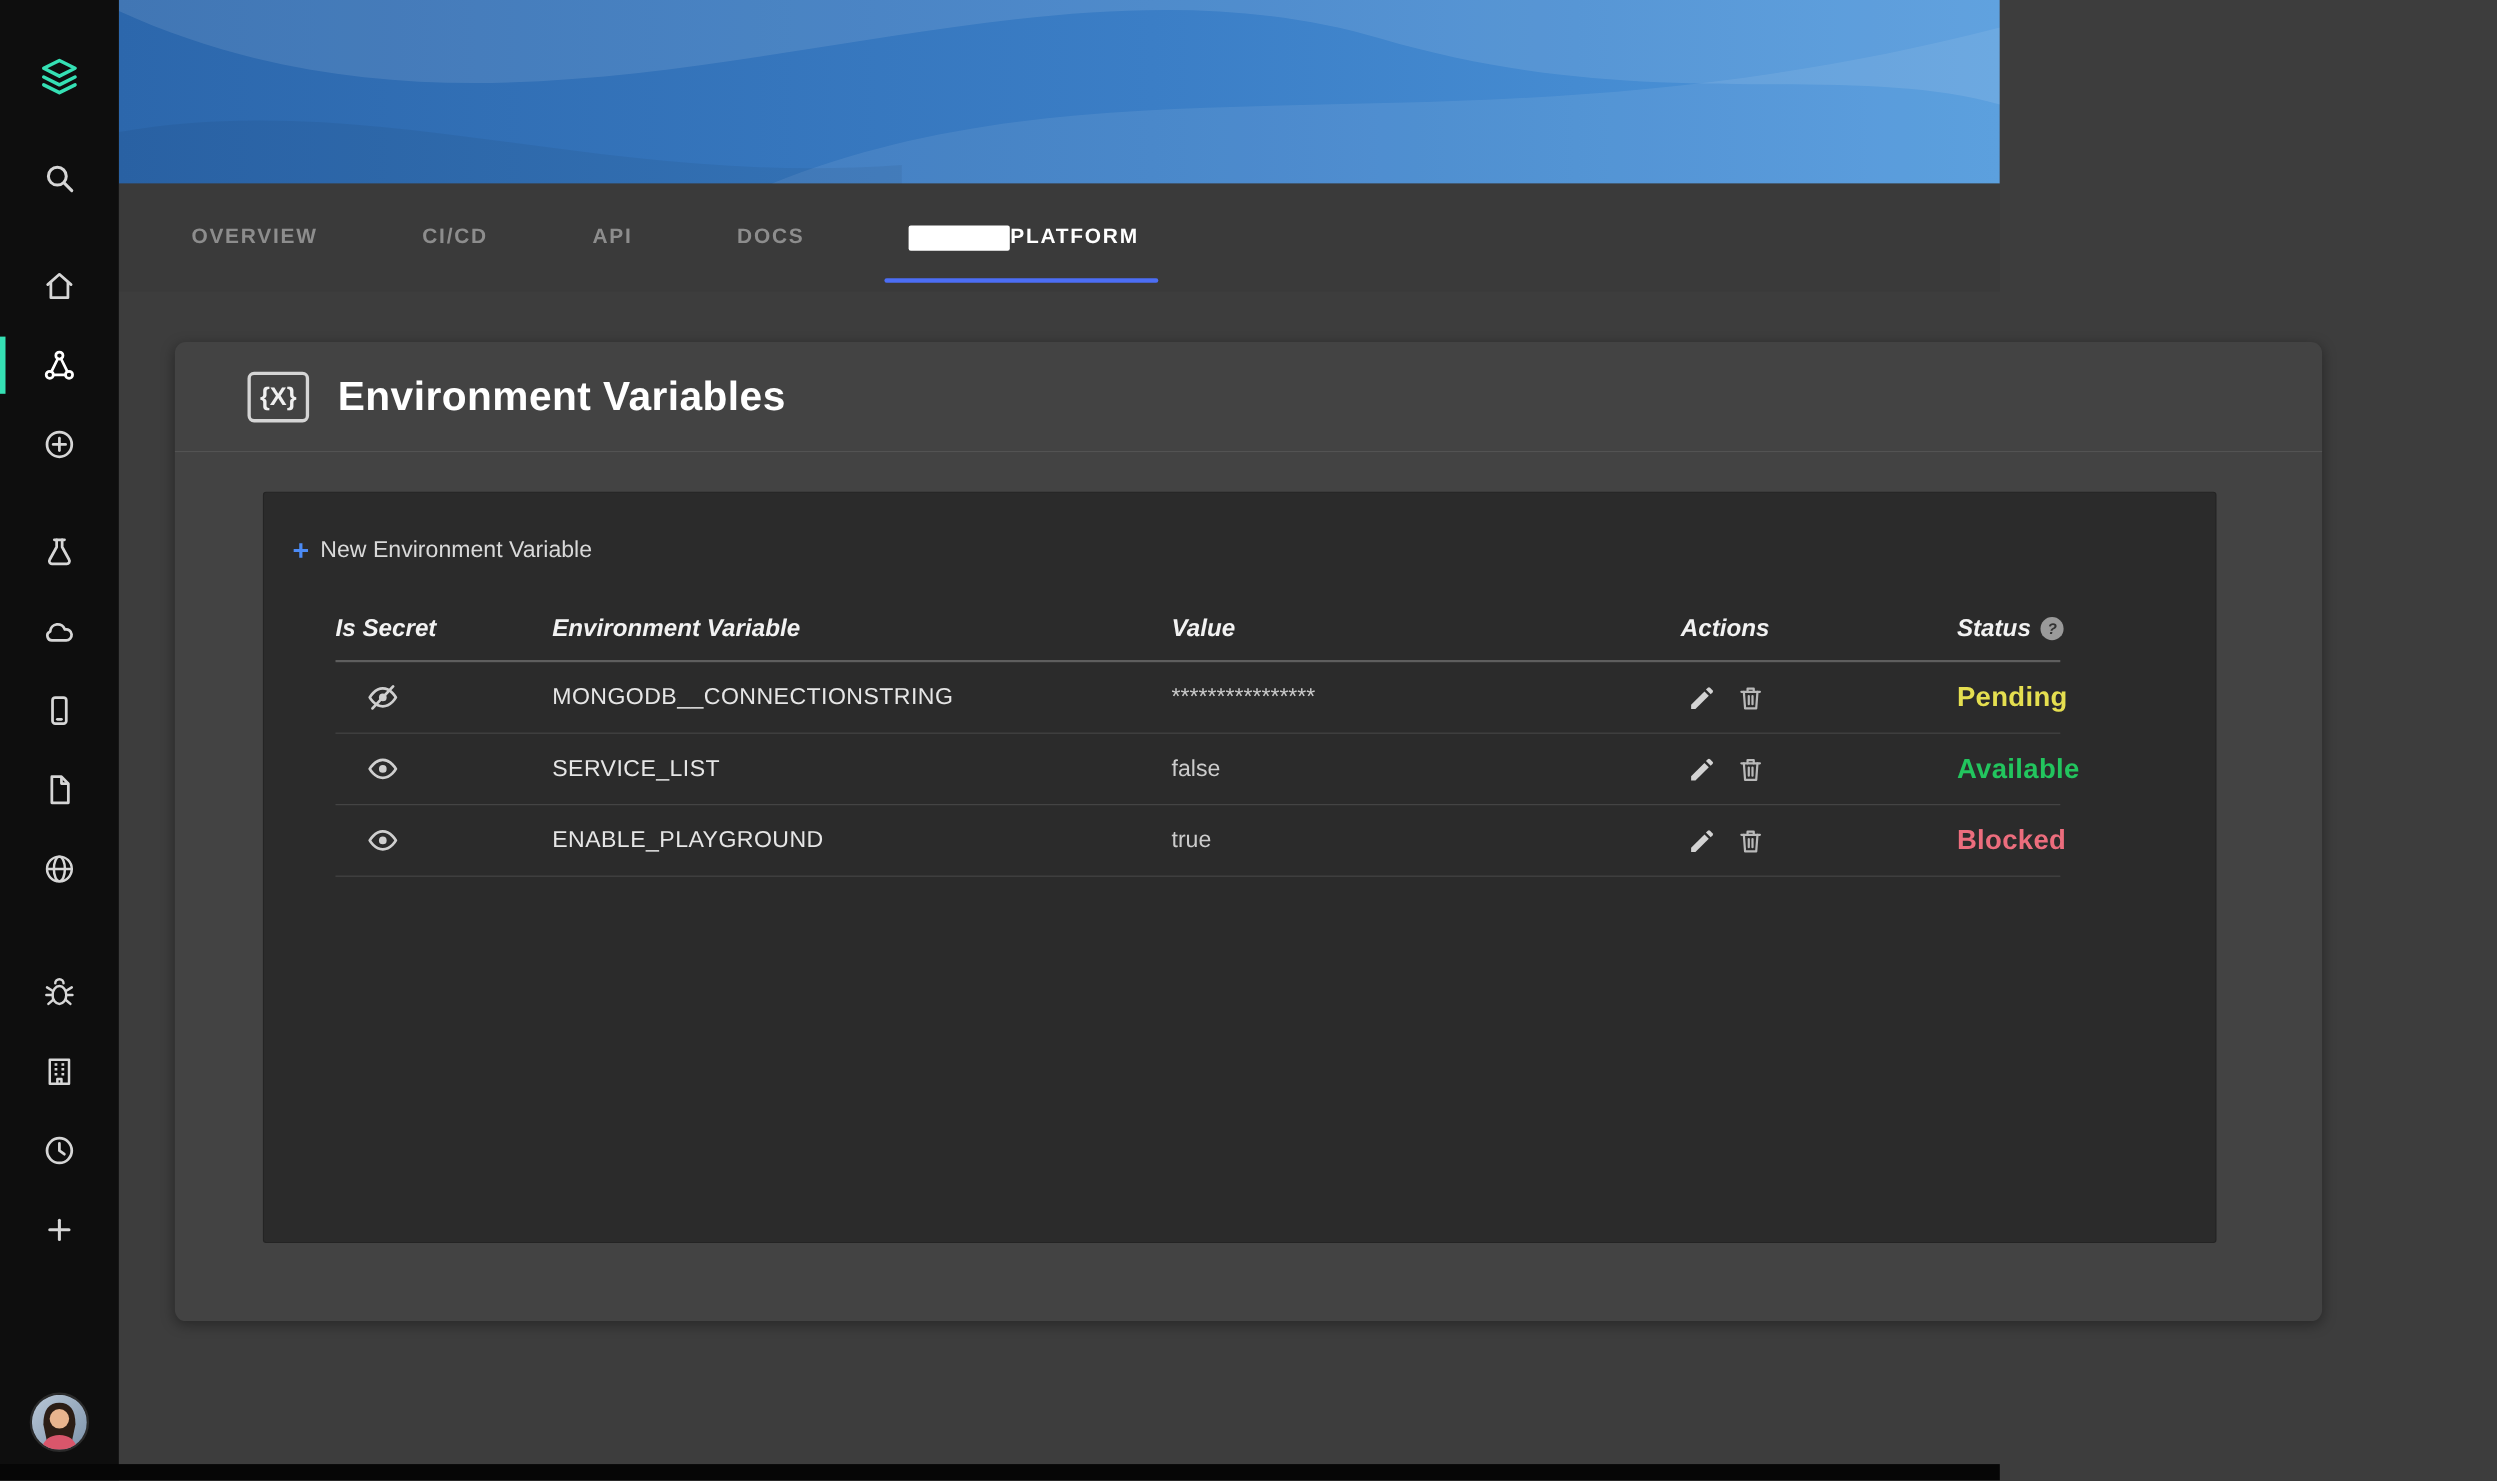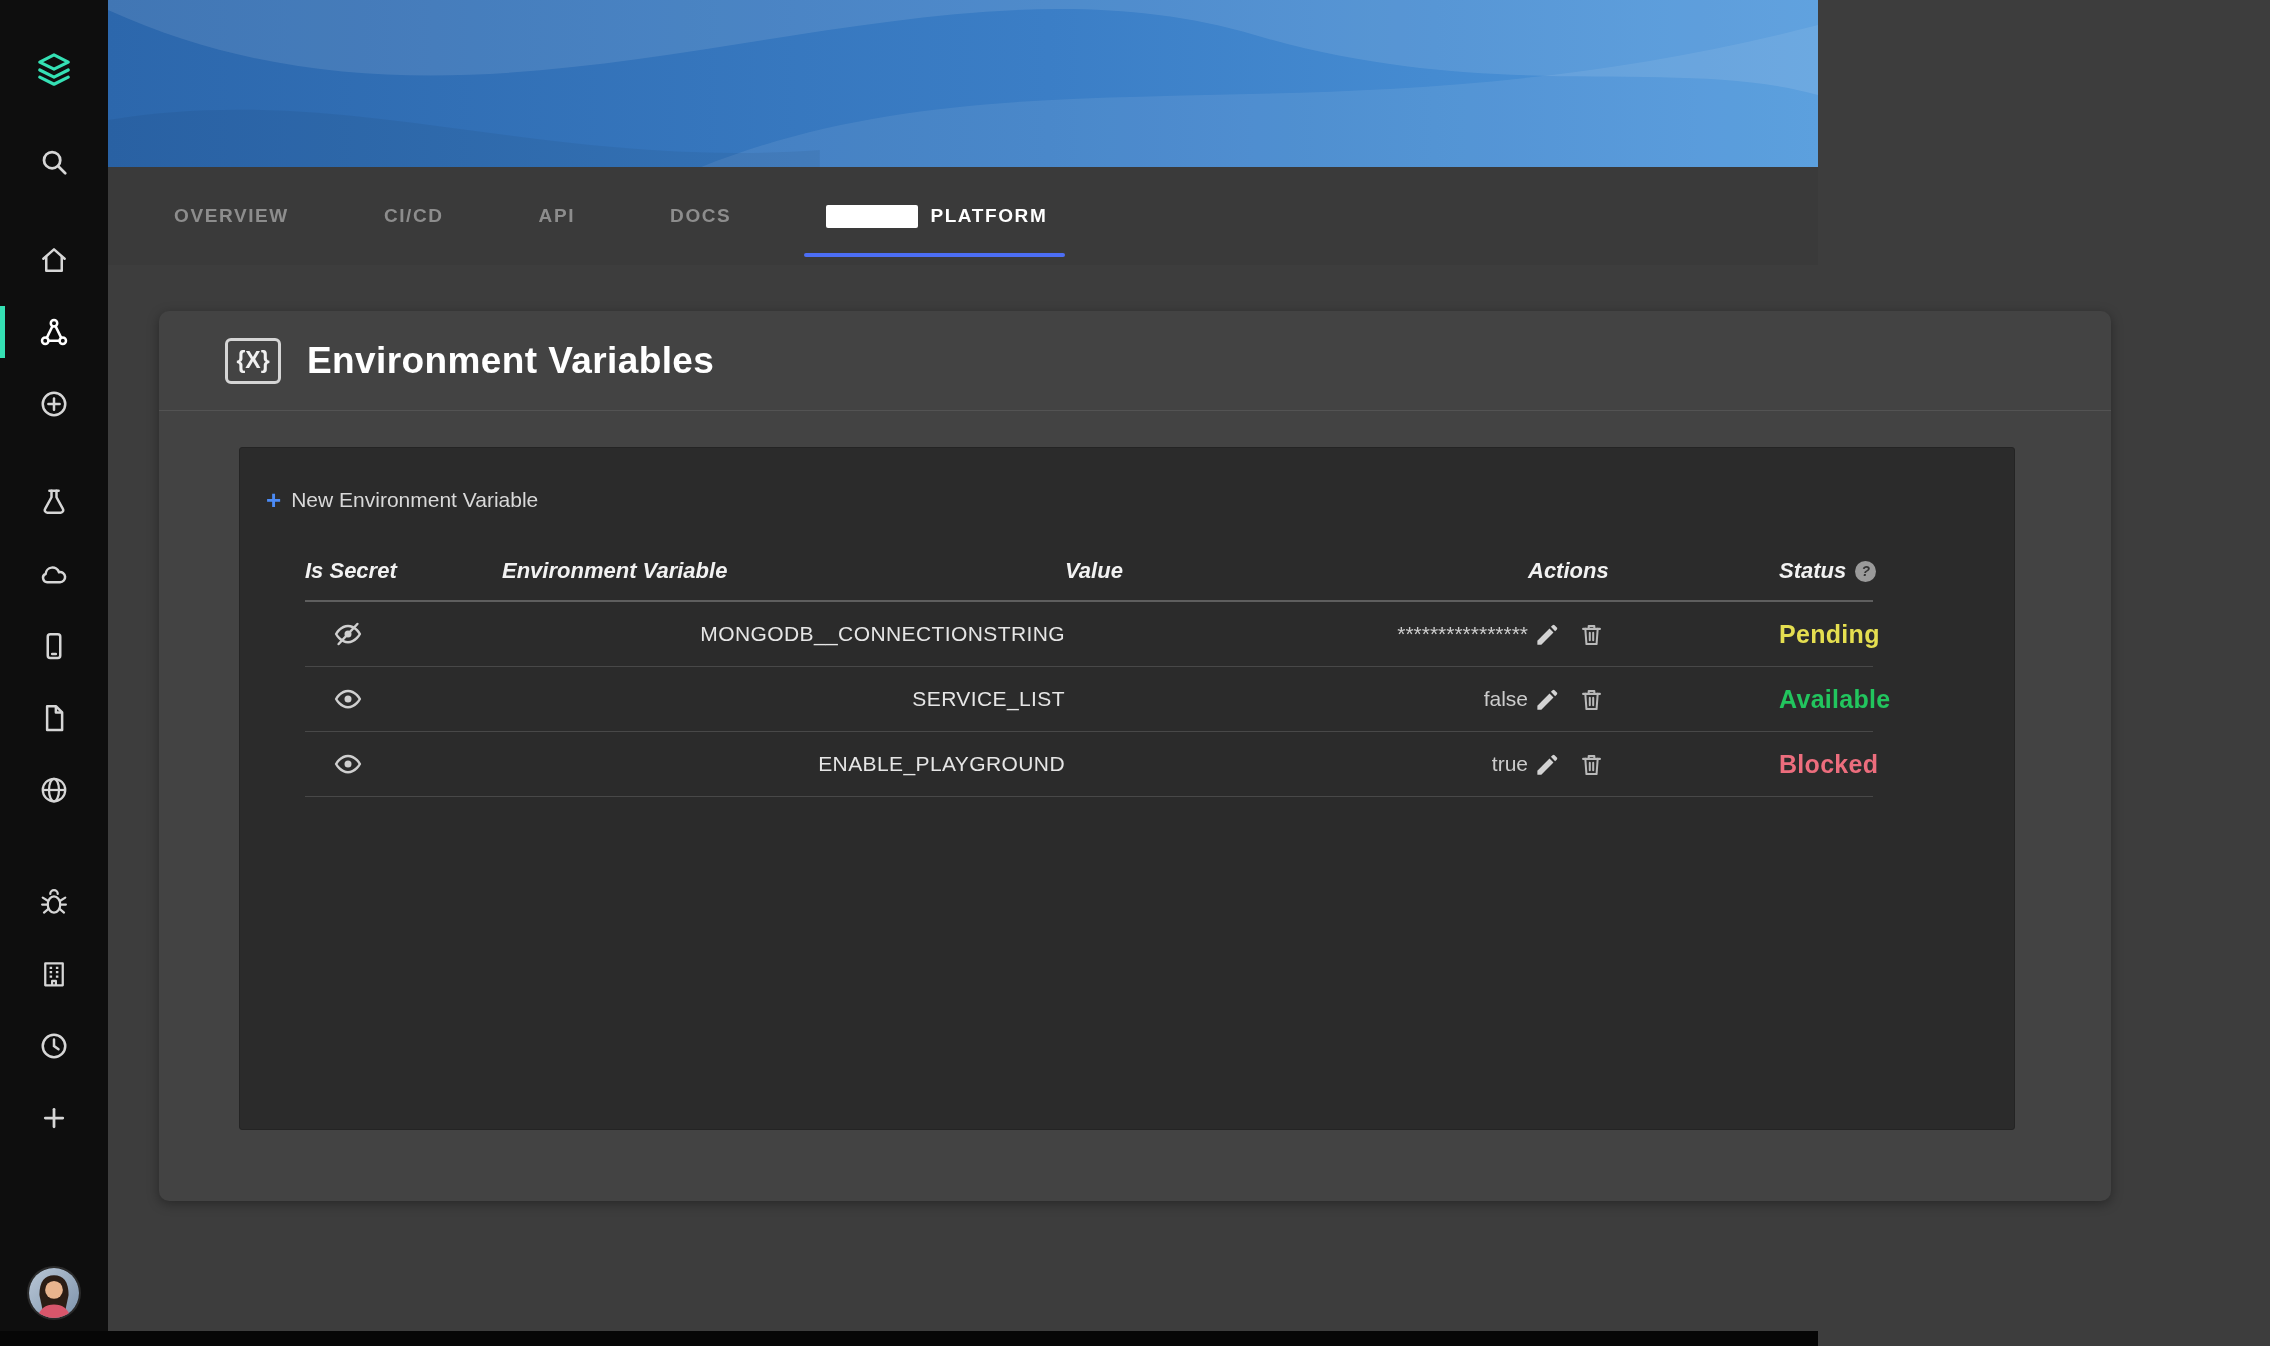--- a/index.html
+++ b/index.html
@@ -26,21 +26,21 @@
   
   .main { flex:1; display:flex; flex-direction:column; background:#3d3d3d; min-width:0; }
   .banner { height:167px; flex-shrink:0; }
   .banner svg { display:block; width:100%; height:167px; }
 
   
   .tabs { height:98px; background:#3a3a3a; display:flex; align-items:stretch;
           padding-left:66px; flex-shrink:0; }
   .tab { display:flex; align-items:center; margin-right:95px; position:relative;
          font-size:19px; font-weight:bold; letter-spacing:1.6px; color:#8d8d8d; cursor:pointer; }
-  .tab.active { color:#ffffff; gap:12px; }
+  .tab.active { color:#ffffff; }
   .tab-logo { display:inline-block; width:92px; height:23px; background:#ffffff; border-radius:2px; }
   .tab.active::after { content:""; position:absolute; left:-22px; right:-18px; bottom:8px;
          height:4px; background:#4c6ef5; border-radius:2px; }
 
   
   .content { flex:1; padding:46px 0 0 51px; }
   .card { width:1952px; height:890px; background:#434343; border-radius:10px;
           box-shadow:0 3px 12px rgba(0,0,0,0.35); }
   .card-header { height:100px; display:flex; align-items:center; gap:26px;
           padding-left:66px; border-bottom:1px solid #535353; }
@@ -58,21 +58,21 @@
 
   
   .table { width:1568px; margin:46px 0 0 65px; }
   .thead, .trow { display:grid; grid-template-columns:197px 563px 463px 251px 1fr; align-items:center; }
   .thead { padding-bottom:16px; border-bottom:2px solid #5e5e5e;
            font-size:22px; font-weight:bold; color:#f2f2f2;font-style:italic; }
   .th-status { display:flex; align-items:center; gap:9px; }
   .help { width:21px; height:21px; border-radius:50%; background:#9a9a9a; color:#333333;
           font-size:14px; font-weight:bold; display:flex; align-items:center; justify-content:center;
           cursor:pointer; }
-  .trow { height:65px; border-bottom:1px solid #484848; font-size:21px; color:#e6e6e6;text-align:right; }
+  .trow { height:65px; border-bottom:1px solid #484848; font-size:21px; color:#e6e6e6; }
   .secret-cell { padding-left:28px; color:#cfcfcf; cursor:pointer; display:flex; align-items:center; }
   .secret-cell svg { width:30px; height:30px; }
   .name-cell { letter-spacing:0.4px; }
   .value-cell { color:#cccccc; }
   .actions-cell { display:flex; align-items:center; gap:17px; padding-left:6px; }
   .action { cursor:pointer; display:flex; align-items:center; color:#d3d3d3; }
   .action svg { width:27px; height:27px; }
   .action.trash { color:#b9b9b9; }
   .status-cell { font-size:25px; font-weight:bold; letter-spacing:0.3px; }
   .status-cell.pending { color:#e5df50; }

